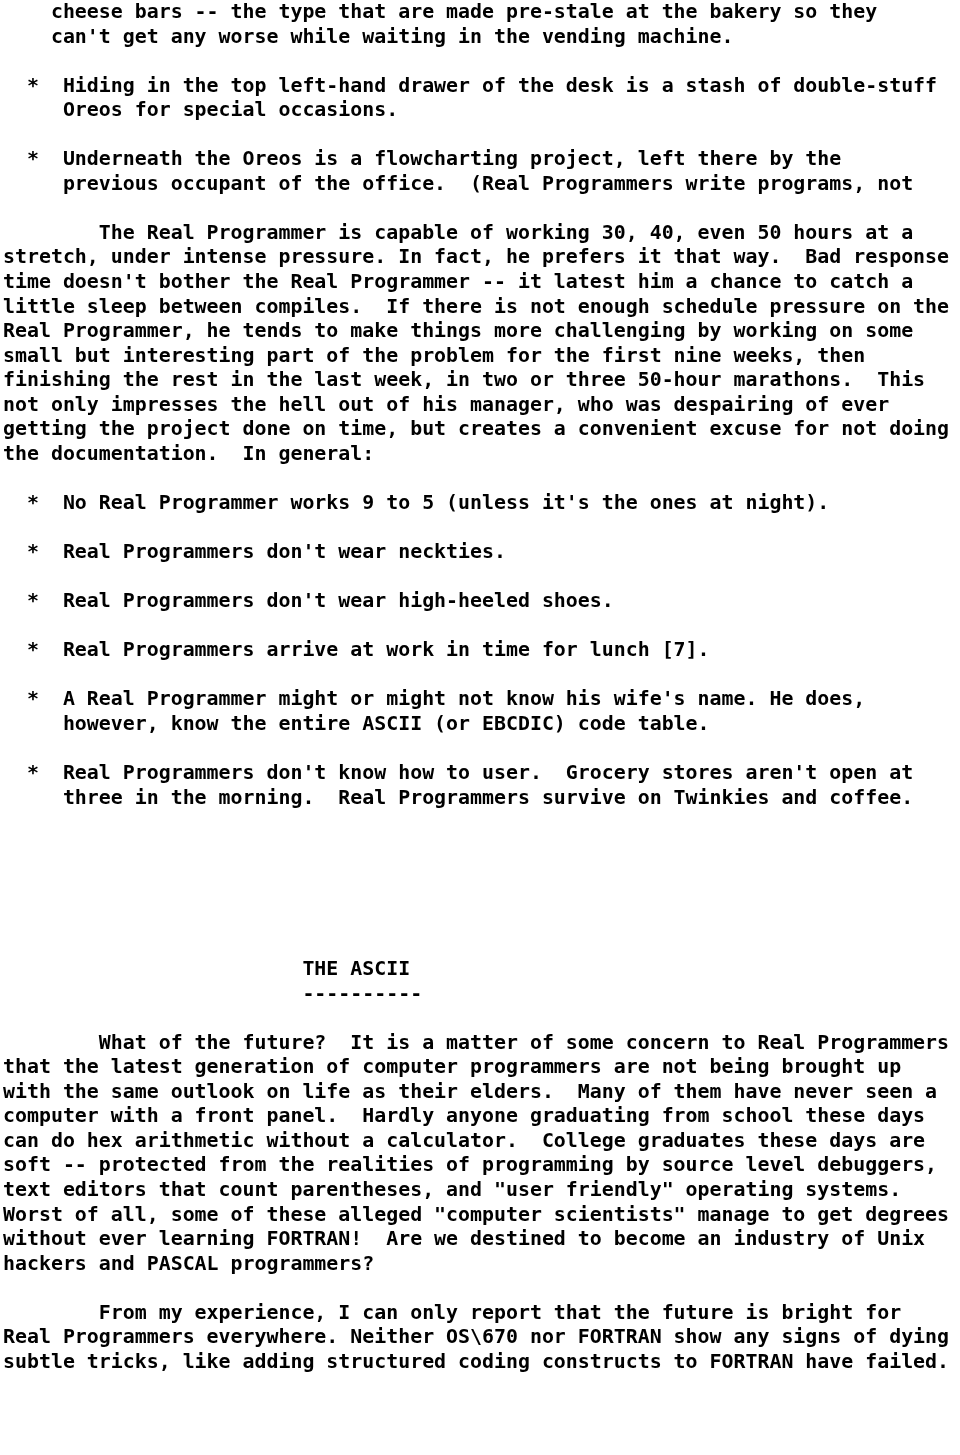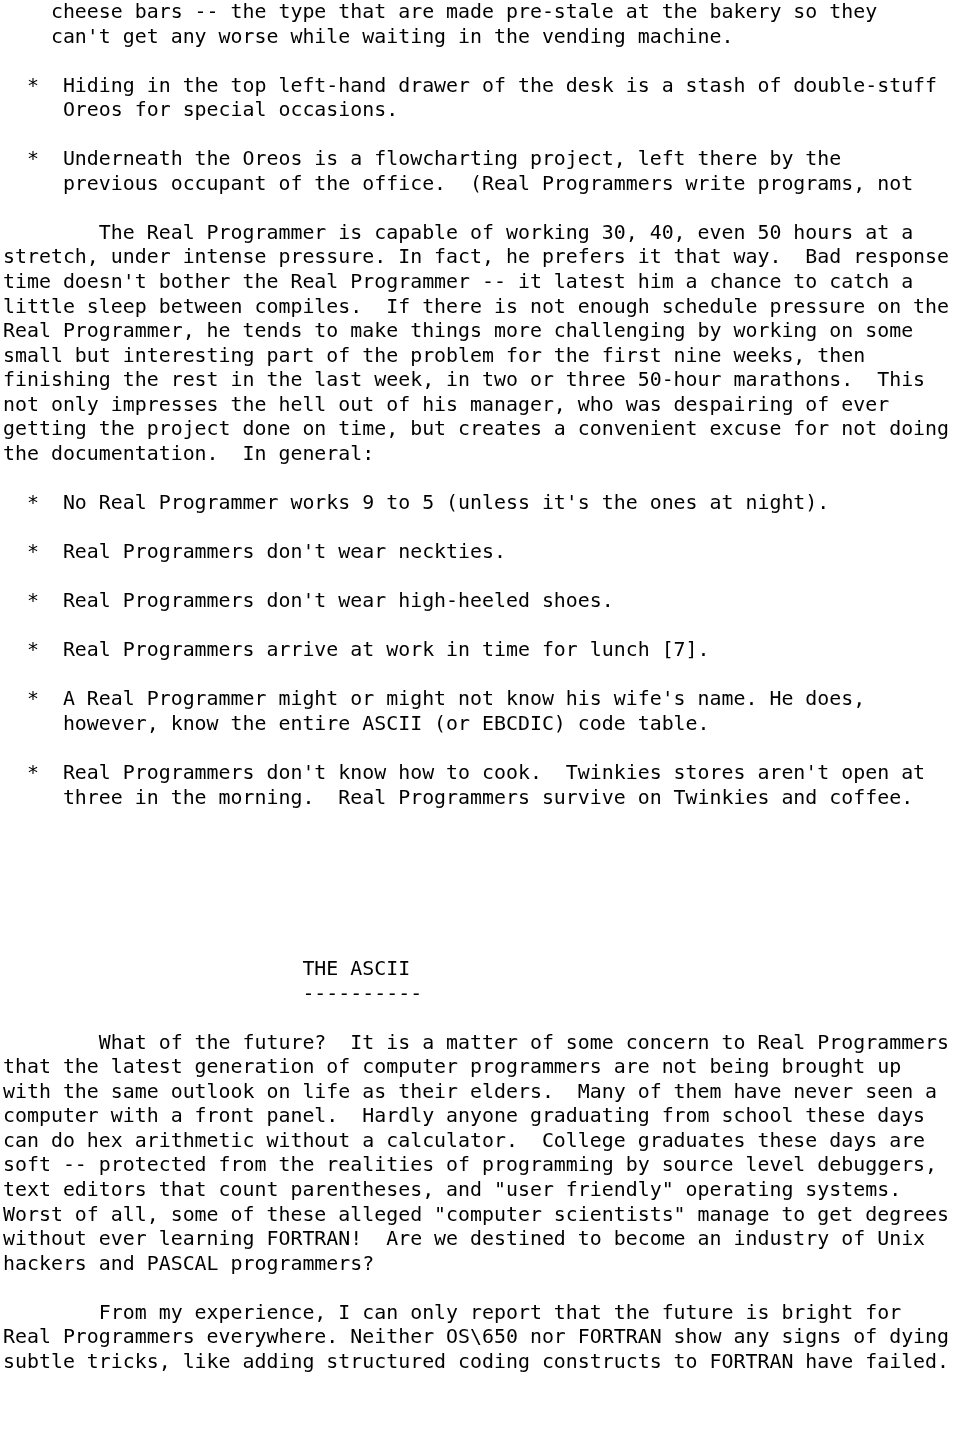--- a/index.html
+++ b/index.html
@@ -18,20 +18,21 @@
     position: relative;
     width: 960px;
     height: 1455px;
     background: #ffffff;
   }
   .doc {
     position: absolute;
     left: 3px;
     top: 0px;
     width: 957px;
+    font-weight: bold;
   }
   
   .line {
     display: block;
     height: 24.55px;
     line-height: 24.55px;
     font-size: 19.9px;
     letter-spacing: 0px;
     white-space: pre;
     font-family: "DejaVu Sans Mono", "Liberation Mono", monospace;
@@ -100,21 +101,21 @@
       <span class="block">
         <span class="line">  *  Real Programmers arrive at work in time for lunch [7].</span>
       </span>
       <span class="blank"> </span>
       <span class="block">
         <span class="line">  *  A Real Programmer might or might not know his wife's name. He does,</span>
         <span class="line">     however, know the entire ASCII (or EBCDIC) code table.</span>
       </span>
       <span class="blank"> </span>
       <span class="block">
-        <span class="line">  *  Real Programmers don't know how to cook.  Twinkies stores aren't open at</span>
+        <span class="line">  *  Real Programmers don't know how to user.  Grocery stores aren't open at</span>
         <span class="line">     three in the morning.  Real Programmers survive on Twinkies and coffee.</span>
       </span>
       <span class="gap-future"></span>
       <span class="block">
         <span class="line">                         THE ASCII</span>
         <span class="line">                         ----------</span>
       </span>
       <span class="blank"> </span>
       <span class="block">
         <span class="line">        What of the future?  It is a matter of some concern to Real Programmers</span>
@@ -124,17 +125,17 @@
         <span class="line">can do hex arithmetic without a calculator.  College graduates these days are</span>
         <span class="line">soft -- protected from the realities of programming by source level debuggers,</span>
         <span class="line">text editors that count parentheses, and "user friendly" operating systems.</span>
         <span class="line">Worst of all, some of these alleged "computer scientists" manage to get degrees</span>
         <span class="line">without ever learning FORTRAN!  Are we destined to become an industry of Unix</span>
         <span class="line">hackers and PASCAL programmers?</span>
       </span>
       <span class="blank"> </span>
       <span class="block">
         <span class="line">        From my experience, I can only report that the future is bright for</span>
-        <span class="line">Real Programmers everywhere. Neither OS\650 nor FORTRAN show any signs of dying</span>
+        <span class="line">Real Programmers everywhere. Neither OS\670 nor FORTRAN show any signs of dying</span>
         <span class="line">subtle tricks, like adding structured coding constructs to FORTRAN have failed.</span>
       </span>
     </div>
 </div>
 
 </body></html>

